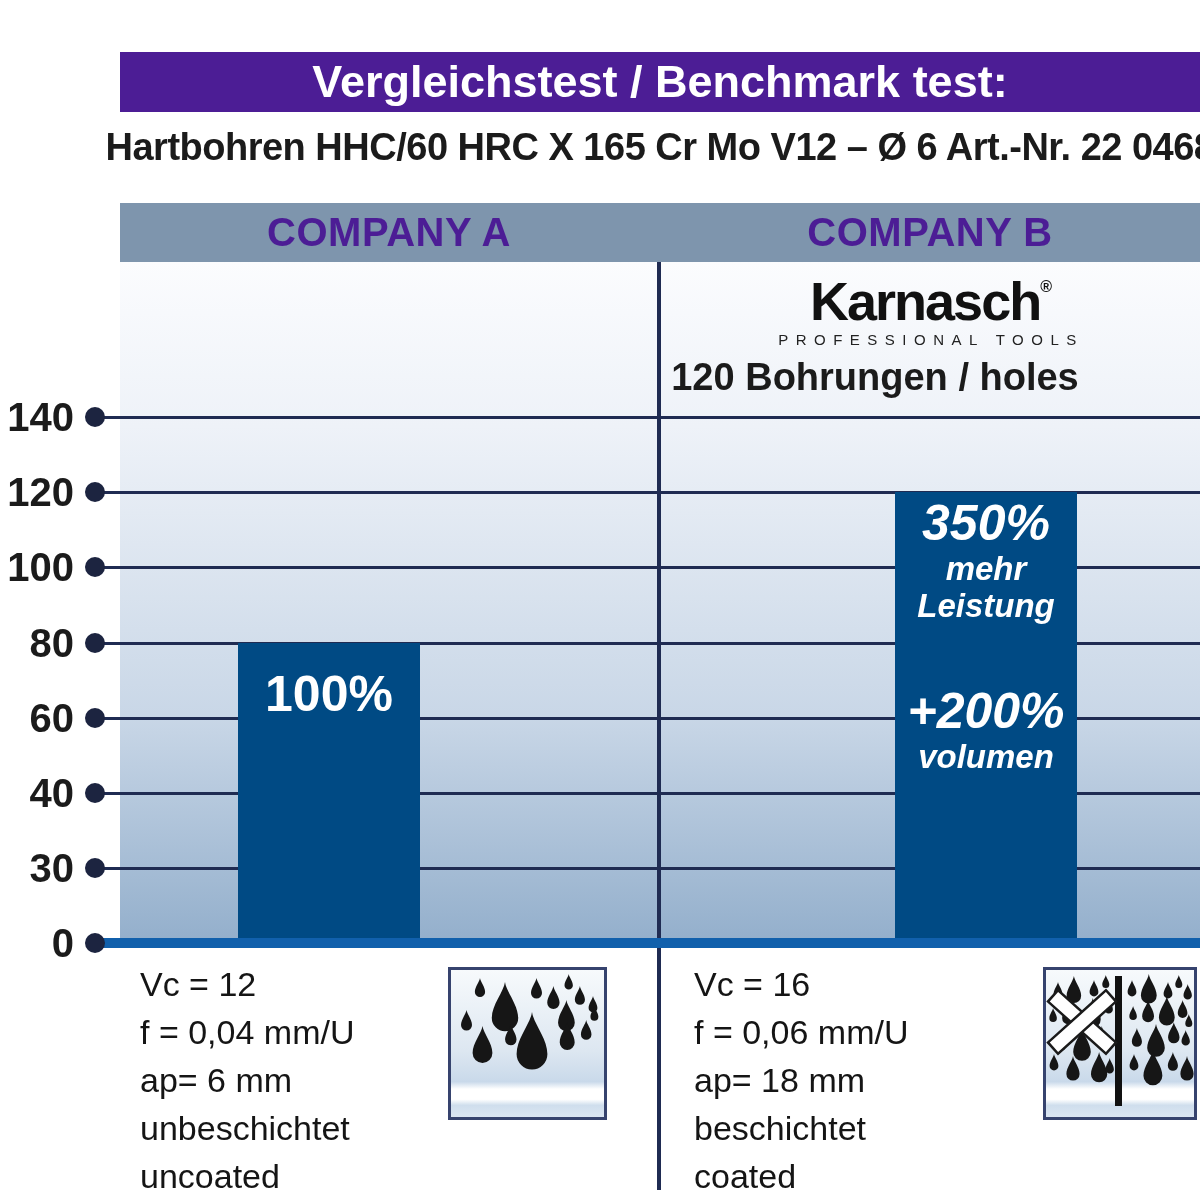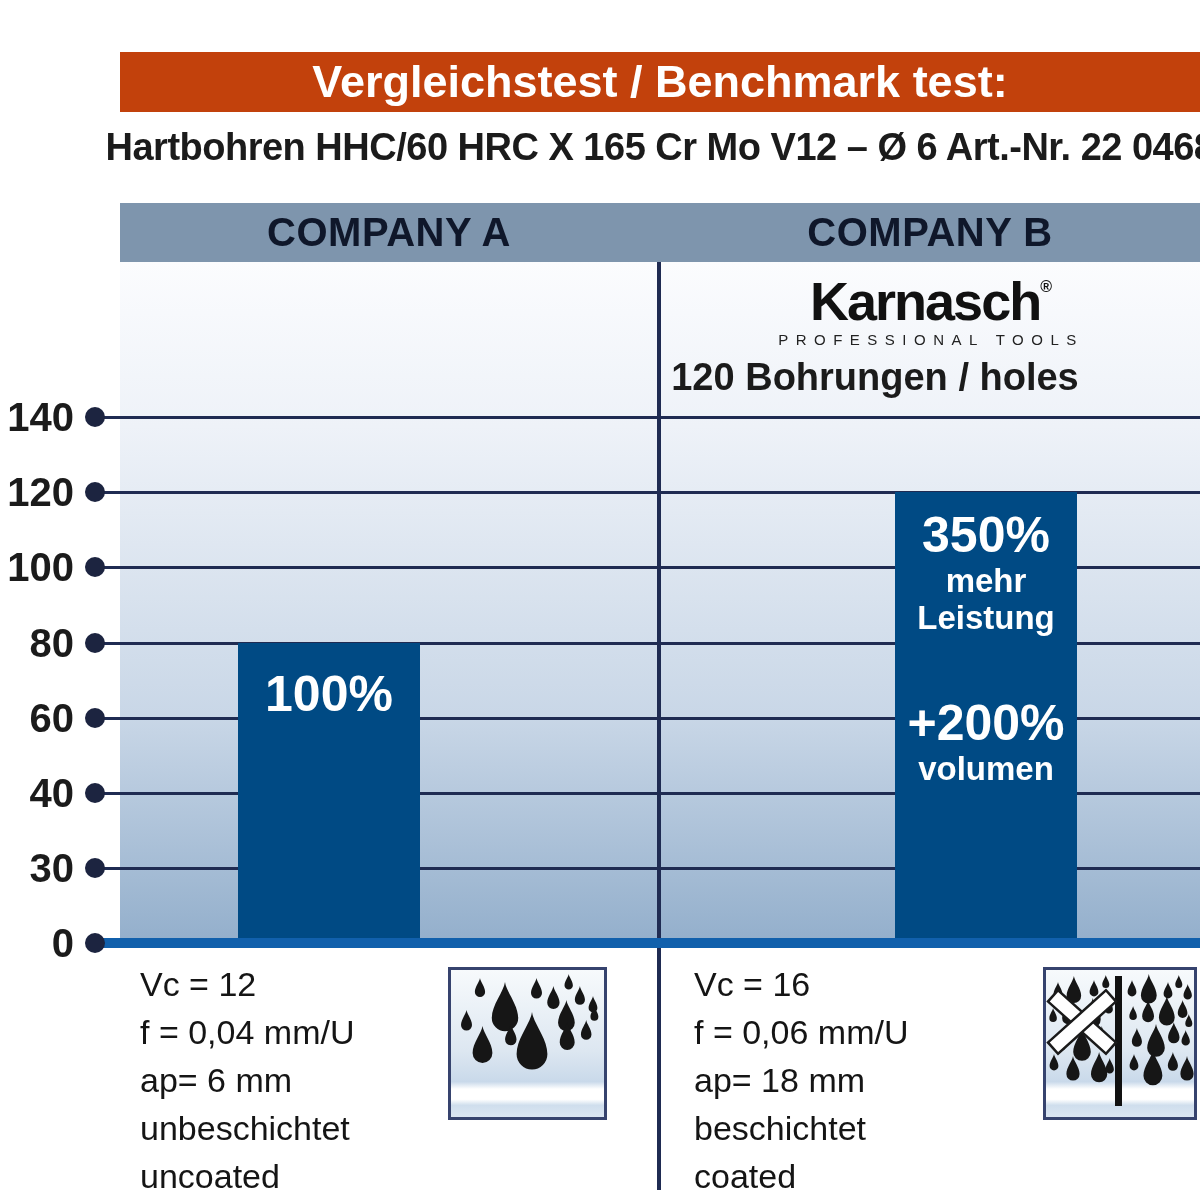--- a/index.html
+++ b/index.html
@@ -2,30 +2,30 @@
 <html><head>
 <meta charset="utf-8">
 <style>
   html,body{margin:0;padding:0;background:#fff;}
   body{font-family:"Liberation Sans",sans-serif;}
   #stage{position:relative;width:1200px;height:1200px;background:#fff;overflow:hidden;}
 
   .abs{position:absolute;}
 
   
-  .gray-bar{background:#c2410c;display:flex;align-items:center;justify-content:center;}
+  .gray-bar{background:#4c1d95;display:flex;align-items:center;justify-content:center;}
   .title-bar{left:120px;top:52px;width:1080px;height:60px;}
   .title-text{color:#fff;font-size:45px;font-weight:bold;white-space:nowrap;}
 
   .subtitle{left:120px;top:116px;width:1080px;height:62px;display:flex;align-items:center;justify-content:center;}
   .subtitle-text{color:#1b1b1b;font-size:38px;font-weight:bold;letter-spacing:-0.5px;white-space:nowrap;}
 
   .company-bar{left:120px;top:203px;width:1080px;height:59px;background:#7E95AD;}
   .company-label{position:absolute;top:0;height:59px;display:flex;align-items:center;justify-content:center;
-                 color:#0f172a;font-size:40px;font-weight:bold;letter-spacing:0.5px;white-space:nowrap;}
+                 color:#4c1d95;font-size:40px;font-weight:bold;letter-spacing:0.5px;white-space:nowrap;}
   .company-a{left:0;width:538px;}
   .company-b{left:540px;width:540px;}
 
   
   .chart-bg{left:120px;top:262px;width:1080px;height:686px;
             background:linear-gradient(180deg,#fbfcfe 0%,#eef2f8 24%,#c9d7e7 66%,#92aecb 100%);}
 
   .divider{left:657px;top:262px;width:4px;height:928px;background:#1f2b52;}
 
   
@@ -44,21 +44,21 @@
   .baseline{left:92px;top:938px;width:1108px;height:10px;background:#1160AC;}
   .tick-dot{left:85px;width:20px;height:20px;border-radius:50%;background:#1c2440;}
   .tick-label{left:0;width:74px;height:52px;text-align:right;font-size:40px;font-weight:bold;
               color:#1b1b1b;line-height:52px;}
 
   
   .bar{background:#004A84;}
   .bar-a{left:238px;top:643px;width:182px;height:295px;}
   .bar-b{left:895px;top:492px;width:182px;height:446px;}
   .bar-a-label{margin-top:22px;text-align:center;color:#fff;font-size:50px;font-weight:bold;}
-  .bar-b-stack{padding-top:16px;text-align:center;color:#fff;}
+  .bar-b-stack{padding-top:4px;text-align:center;color:#fff;font-style:italic;}
   .big-pct{font-size:50px;font-weight:bold;line-height:54px;}
   .small-line{font-size:33px;font-weight:bold;line-height:37px;}
   .stack-gap{height:60px;}
 
   
   .params{font-size:34px;line-height:48px;color:#151515;margin-left:20px;}
   .params-a{left:120px;top:960px;}
   .params-b{left:674px;top:960px;}
 
   .icon-box{top:967px;height:153px;border:3px solid #36436e;box-sizing:border-box;

